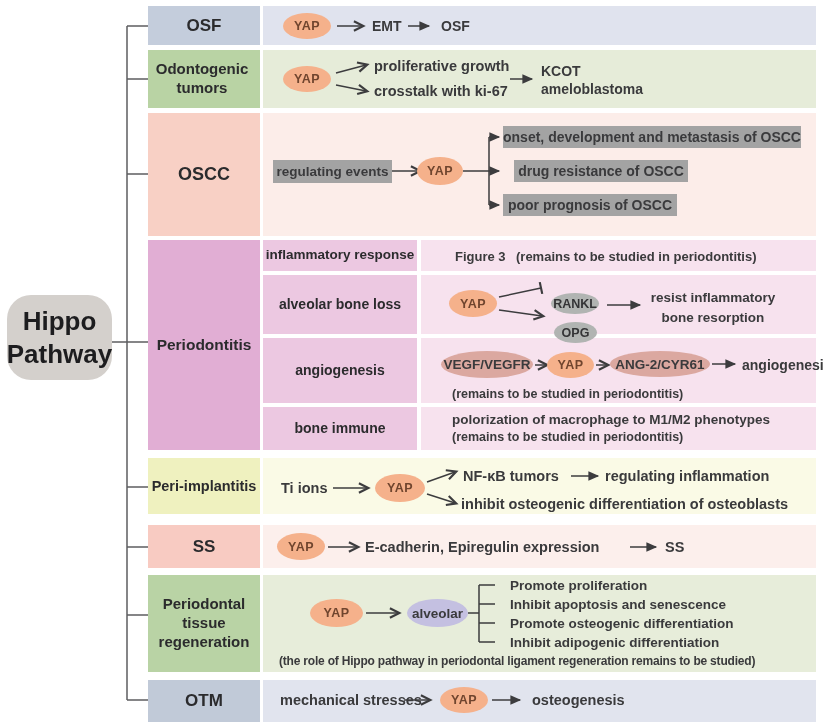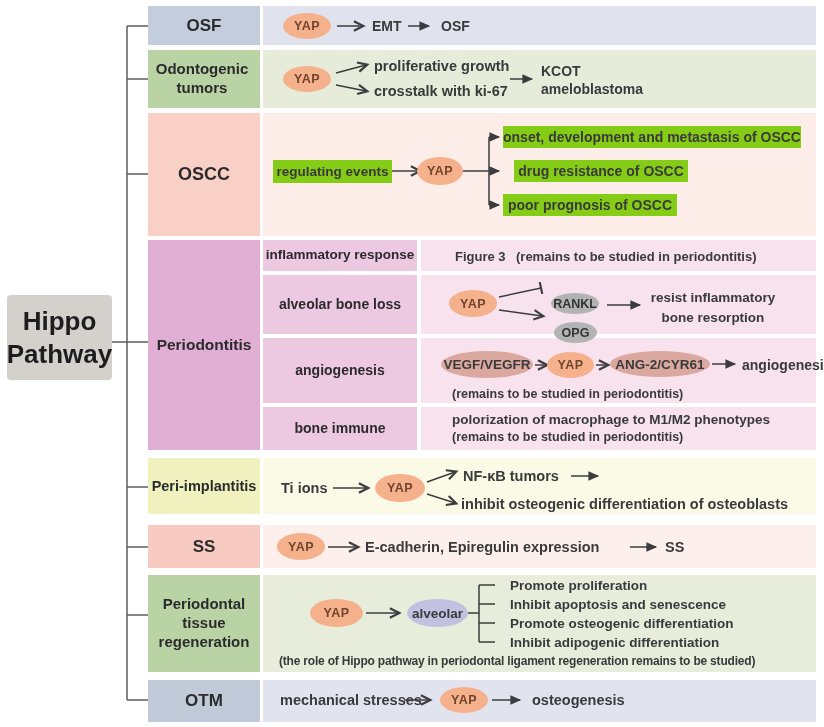--- a/index.html
+++ b/index.html
@@ -7,21 +7,21 @@
           font-family:"Liberation Sans","DejaVu Sans",sans-serif;font-weight:bold;color:#3a3a3c;}
   .box{position:absolute;z-index:0;}
   .lbl{position:absolute;z-index:2;display:flex;align-items:center;justify-content:center;
        text-align:center;color:#2b2b2d;line-height:1.25;}
   .oval{position:absolute;z-index:2;border-radius:50%;display:flex;align-items:center;
         justify-content:center;white-space:nowrap;}
   .yap{background:#f5b18b;color:#70452e;font-size:12.5px;letter-spacing:.5px;}
   .graynode{background:#b1b4b2;color:#343436;font-size:12.5px;margin-top:16px;}
   .rosenode{background:#dba8a0;color:#3a3a3c;font-size:13.5px;}
   .lavnode{background:#c4c0e1;color:#3a3a3c;font-size:13.5px;}
-  .hl{position:absolute;z-index:2;background:#84cc16;display:flex;align-items:center;
+  .hl{position:absolute;z-index:2;background:#a3a3a3;display:flex;align-items:center;
       justify-content:center;white-space:nowrap;font-size:14px;color:#3a3a3c;}
   .txt{position:absolute;z-index:2;white-space:nowrap;font-size:14px;color:#3a3a3c;}
   .ctr{text-align:center;}
   svg.lines{position:absolute;left:0;top:0;z-index:1;}
 </style>
 </head>
 <body>
 
 <div class="canvas">
 
@@ -105,21 +105,21 @@
       <path d="M630,547 H656" marker-end="url(#tri)"></path>
 
       <path d="M366,613 H398" marker-end="url(#vee)"></path>
       <path d="M468,613 H479 M479,585 V642 M479,585 H495 M479,604 H495 M479,623 H495 M479,642 H495"></path>
 
       <path d="M404,700 H429" marker-end="url(#vee)"></path>
       <path d="M492,700 H520" marker-end="url(#tri)"></path>
     </g>
   </svg>
 
-  <div class="lbl" style="left:7px;top:295px;width:105px;height:85px;background:#d4d0cc;border-radius:4px;font-size:26px;flex-direction:column;color:#1d1d1f">
+  <div class="lbl" style="left:7px;top:295px;width:105px;height:85px;background:#d4d0cc;border-radius:24px;font-size:26px;flex-direction:column;color:#1d1d1f">
     <div>Hippo</div>
     <div>Pathway</div>
   </div>
 
   <div class="lbl" style="left:148px;top:6px;width:112px;height:39px;font-size:17px">OSF</div>
   <div class="lbl" style="left:148px;top:50px;width:108px;height:58px;font-size:15px;flex-direction:column">
     <div>Odontogenic</div>
     <div>tumors</div>
   </div>
   <div class="lbl" style="left:148px;top:113px;width:112px;height:123px;font-size:18px">OSCC</div>
@@ -168,20 +168,21 @@
   <div class="oval rosenode" style="left:610px;top:351px;width:100px;height:26px">ANG-2/CYR61</div>
   <div class="txt" style="left:742px;top:357px">angiogenesis</div>
   <div class="txt" style="left:452px;top:387px;font-size:12.5px">(remains to be studied in periodontitis)</div>
 
   <div class="txt" style="left:452px;top:412px;font-size:13.5px">polorization of macrophage to M1/M2 phenotypes</div>
   <div class="txt" style="left:452px;top:430px;font-size:12.5px">(remains to be studied in periodontitis)</div>
 
   <div class="txt" style="left:281px;top:480px;font-size:14.5px">Ti ions</div>
   <div class="oval yap" style="left:375px;top:474px;width:50px;height:28px">YAP</div>
   <div class="txt" style="left:463px;top:468px;font-size:14.5px">NF-κB tumors</div>
+  <div class="txt" style="left:605px;top:468px;font-size:14.5px">regulating inflammation</div>
   <div class="txt" style="left:461px;top:496px;font-size:14.5px">inhibit osteogenic differentiation of osteoblasts</div>
 
   <div class="oval yap" style="left:277px;top:533px;width:48px;height:27px">YAP</div>
   <div class="txt" style="left:365px;top:539px;font-size:14.5px">E-cadherin, Epiregulin expression</div>
   <div class="txt" style="left:665px;top:539px;font-size:14.5px">SS</div>
 
   <div class="oval yap" style="left:310px;top:599px;width:53px;height:28px">YAP</div>
   <div class="oval lavnode" style="left:407px;top:599px;width:61px;height:28px">alveolar</div>
   <div class="txt" style="left:510px;top:578px;font-size:13.5px">Promote proliferation</div>
   <div class="txt" style="left:510px;top:597px;font-size:13.5px">Inhibit apoptosis and senescence</div>

